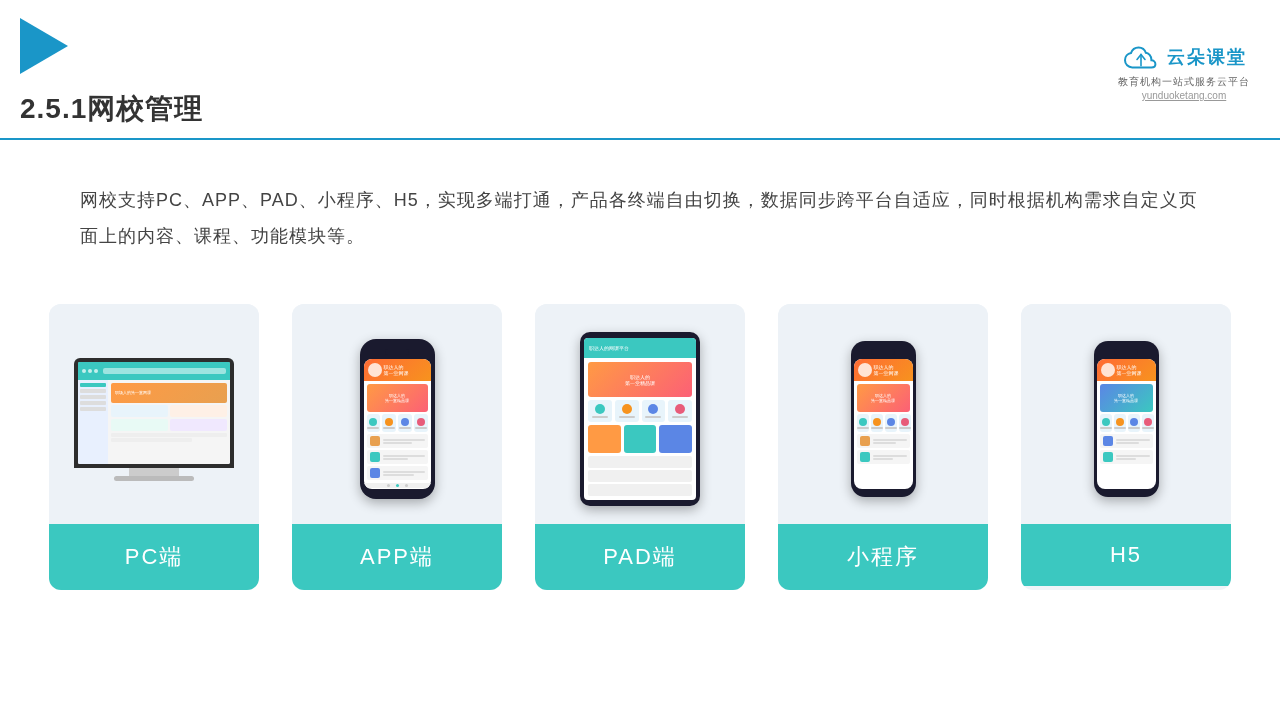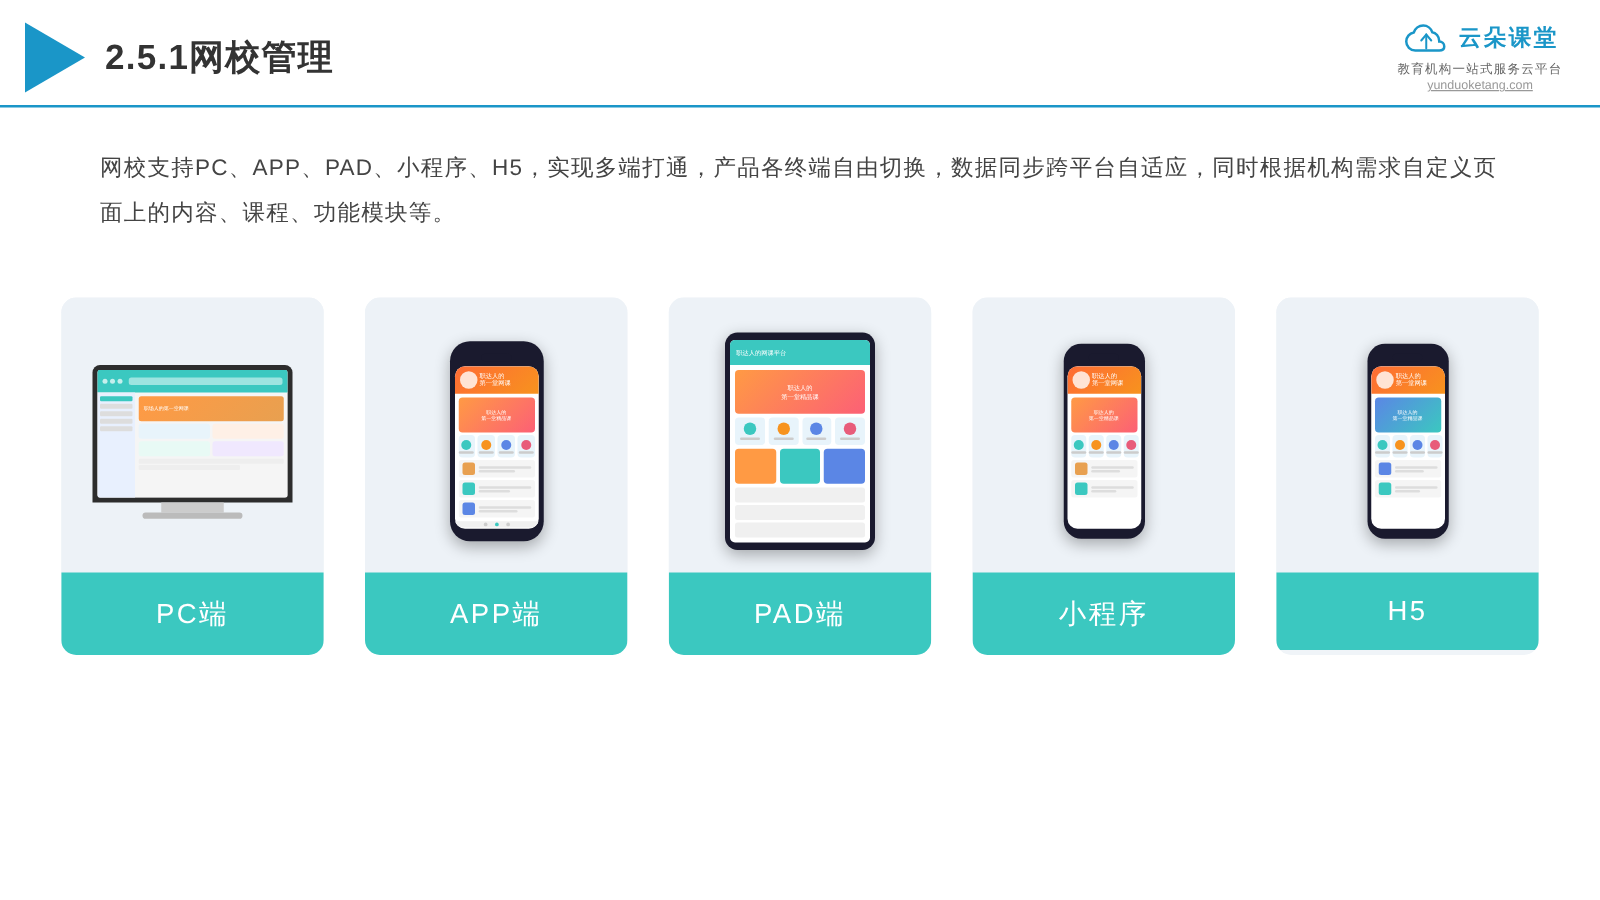--- a/index.html
+++ b/index.html
@@ -15,22 +15,23 @@
     
     .header {
       display: flex;
       align-items: center;
       justify-content: space-between;
       padding: 18px 30px 10px 20px;
       border-bottom: 2px solid #1a96c8;
     }
     .header-left {
       display: flex;
-      align-items: center;
+      align-items: flex-start;
       gap: 16px;
+      flex-direction: column;
     }
     .logo-triangle {
       width: 0;
       height: 0;
       border-top: 28px solid transparent;
       border-bottom: 28px solid transparent;
       border-left: 48px solid #1a96c8;
     }
     .page-title {
       font-size: 28px;
@@ -67,21 +68,21 @@
     }
     .brand-url {
       font-size: 10px;
       color: #999;
       margin-top: 1px;
       text-decoration: underline;
     }
 
     
     .description {
-      padding: 30px 80px 20px 80px;
+      padding: 42px 80px 20px 80px;
       font-size: 18px;
       color: #444;
       line-height: 2;
       letter-spacing: 1px;
     }
 
     
     .cards-container {
       display: flex;
       gap: 33px;

